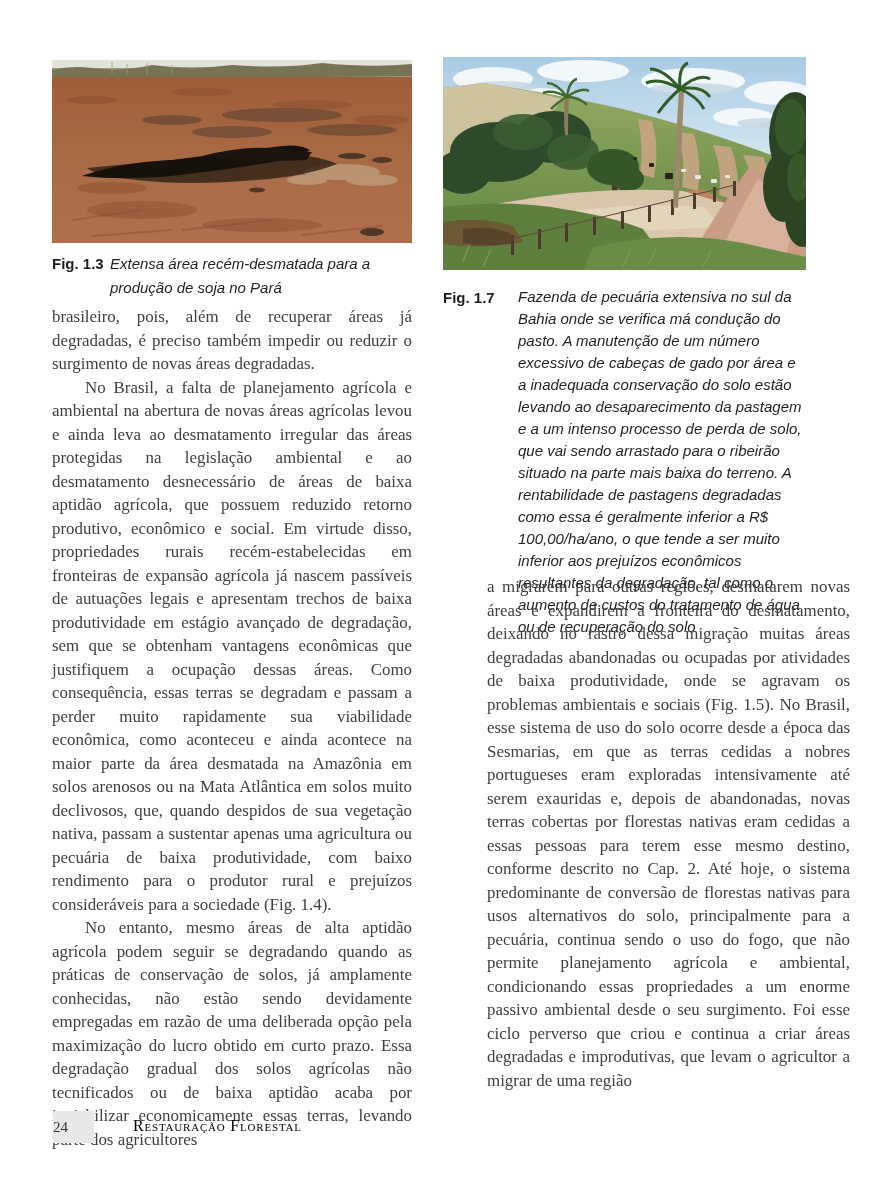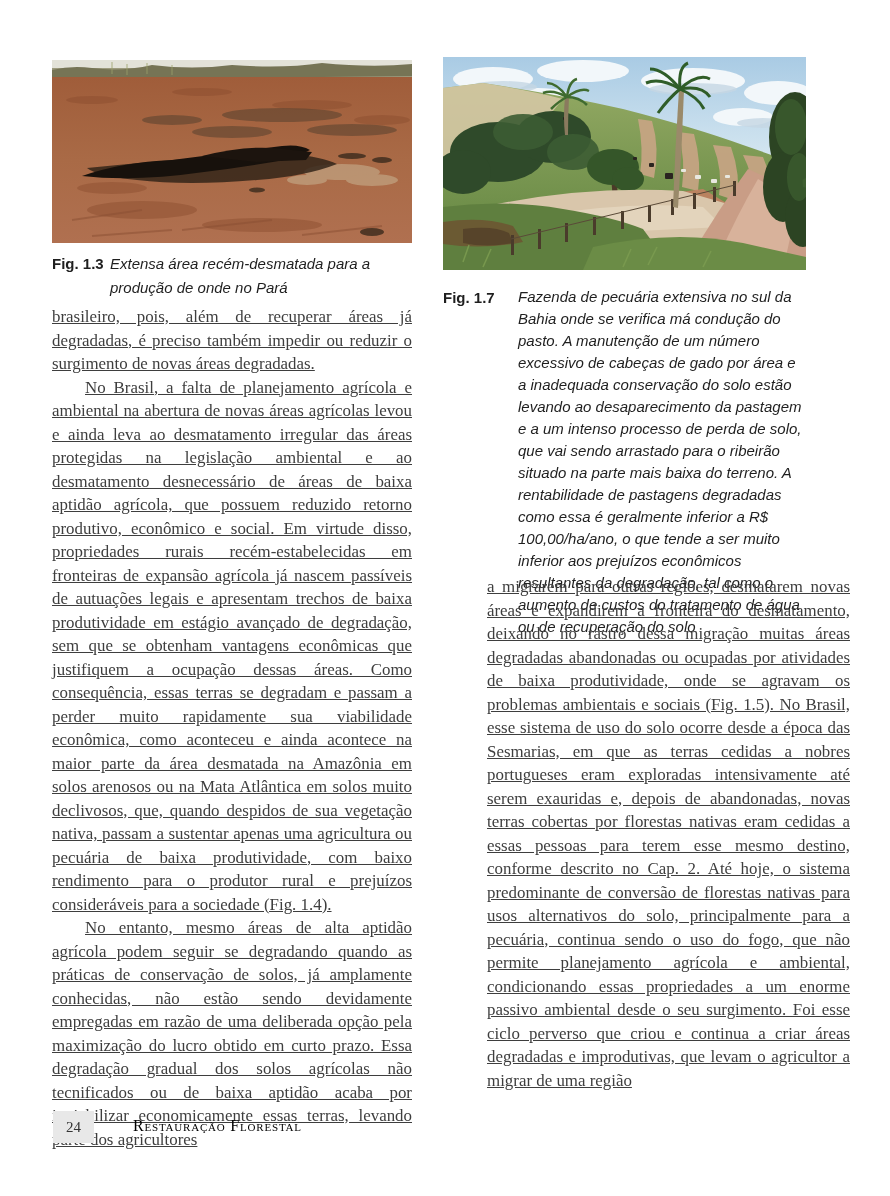--- a/index.html
+++ b/index.html
@@ -10,27 +10,27 @@
   .caption{position:absolute;font-family:"Liberation Sans",sans-serif;font-size:15px;
            line-height:23px;color:#1f1f1f;}
   .caption .cap-body{display:block;font-style:italic;}
   .cap13{left:52px;top:252px;width:360px;}
   .cap13 .cap-label{position:absolute;left:0;top:0;font-weight:bold;font-style:normal;}
   .cap13 .cap-body{margin-left:58px;line-height:24px;}
   .cap14{left:443px;top:286px;width:363px;}
   .cap14 .cap-label{position:absolute;left:0;top:0;font-weight:bold;font-style:normal;}
   .cap14 .cap-body{margin-left:75px;line-height:22px;}
   .bodycol{position:absolute;text-align:justify;font-size:16.9px;line-height:23.5px;
-           hyphens:auto;text-decoration:underline;-webkit-hyphens:auto;}
+           hyphens:auto;-webkit-hyphens:auto;}
   .leftcol{left:52px;top:305px;width:360px;}
   .rightcol{left:443px;top:575px;width:363px;margin-left:44px;}
   .bodycol p{margin:0;}
   .bodycol p.indent{text-indent:33px;}
   .footer-box{position:absolute;left:53px;top:1111px;width:41px;height:32px;background:#e8e8e8;
-              display:flex;align-items:center;justify-content:center;font-size:15px;color:#333;}
+              display:flex;align-items:center;justify-content:flex-start;font-size:15px;color:#333;}
   .footer-title{position:absolute;left:133px;top:1117px;font-variant:small-caps;
                 font-size:16px;letter-spacing:0.8px;color:#000000;}
 </style>
 </head>
 <body>
 
 <div id="page">
 
   <div class="photo" style="left:52px;top:60px;width:360px;height:183px;">
     <svg width="360" height="183" viewBox="0 0 360 183" xmlns="http://www.w3.org/2000/svg">
@@ -84,21 +84,21 @@
         <ellipse cx="300" cy="96" rx="14" ry="3"></ellipse>
           <ellipse cx="330" cy="100" rx="10" ry="3"></ellipse>
         <ellipse cx="205" cy="130" rx="8" ry="2.5"></ellipse>
           <ellipse cx="320" cy="172" rx="12" ry="4"></ellipse>
       </g>
     </svg>
   </div>
 
   <div class="caption cap13">
     <span class="cap-label">Fig. 1.3</span>
-    <span class="cap-body">Extensa área recém-desmatada para a produção de onde no Pará</span>
+    <span class="cap-body">Extensa área recém-desmatada para a produção de soja no Pará</span>
   </div>
 
   <div class="photo" style="left:443px;top:57px;width:363px;height:213px;">
     <svg width="363" height="213" viewBox="0 0 363 213" xmlns="http://www.w3.org/2000/svg">
       <defs>
         <linearGradient id="sky14" x1="0" y1="0" x2="0" y2="1">
           <stop offset="0" stop-color="#a9cbe4"></stop>
           <stop offset="1" stop-color="#dcebf3"></stop>
         </linearGradient>
         <linearGradient id="grass14" x1="0" y1="0" x2="0" y2="1">

